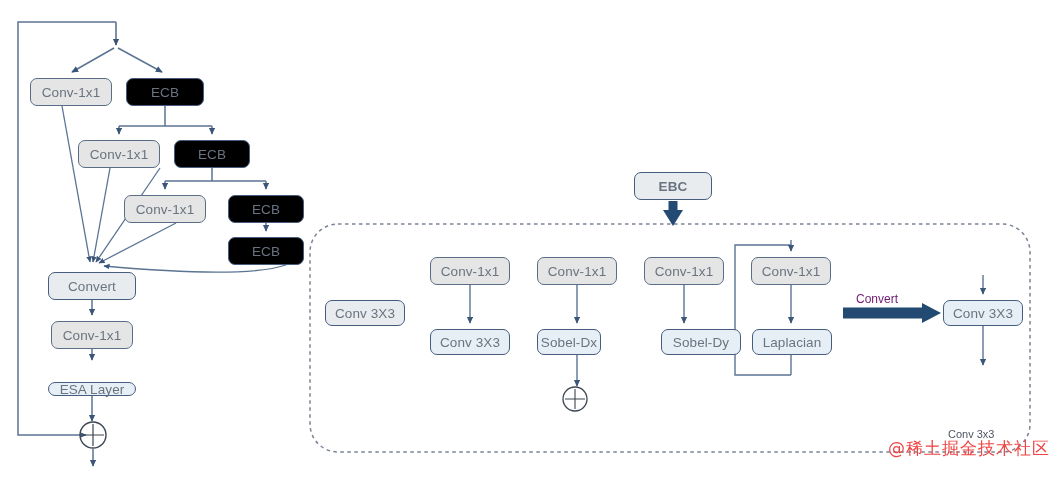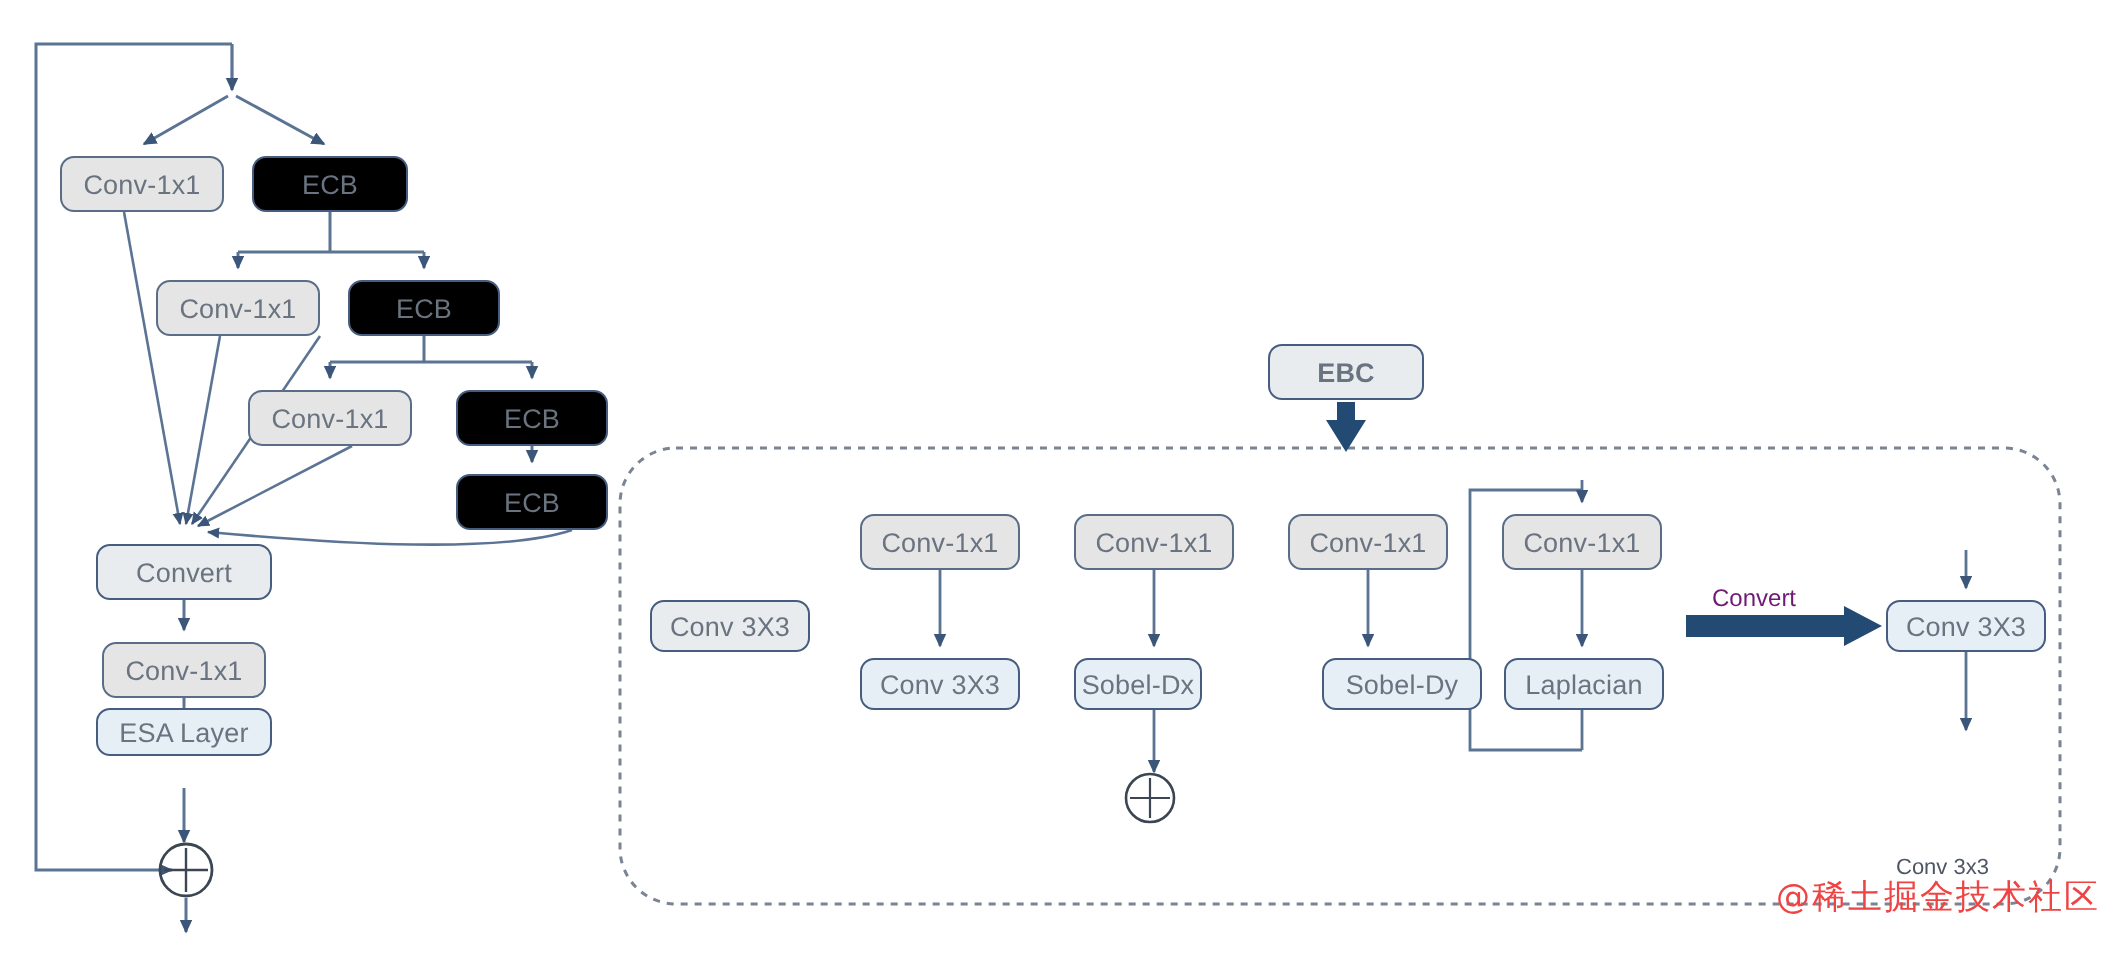--- a/index.html
+++ b/index.html
@@ -189,21 +189,21 @@
   </div>
   <div class="node blue" style="left:228px;top:237px;width:76px;height:28px;">
     <span>ECB</span>
   </div>
   <div class="node grey" style="left:48px;top:272px;width:88px;height:28px;">
     <span>Convert</span>
   </div>
   <div class="node peach" style="left:51px;top:321px;width:82px;height:28px;">
     <span>Conv-1x1</span>
   </div>
-  <div class="node paleblue" style="left:48px;top:354px;width:88px;height:24px;">
+  <div class="node paleblue" style="left:48px;top:382px;width:88px;height:14px;">
     <span>ESA Layer</span>
   </div>
 
   <div class="node grey" style="left:634px;top:172px;width:78px;height:28px;font-weight:bold;">
     <span>EBC</span>
   </div>
 
   <div class="node grey" style="left:325px;top:300px;width:80px;height:26px;">
     <span>Conv 3X3</span>
   </div>

